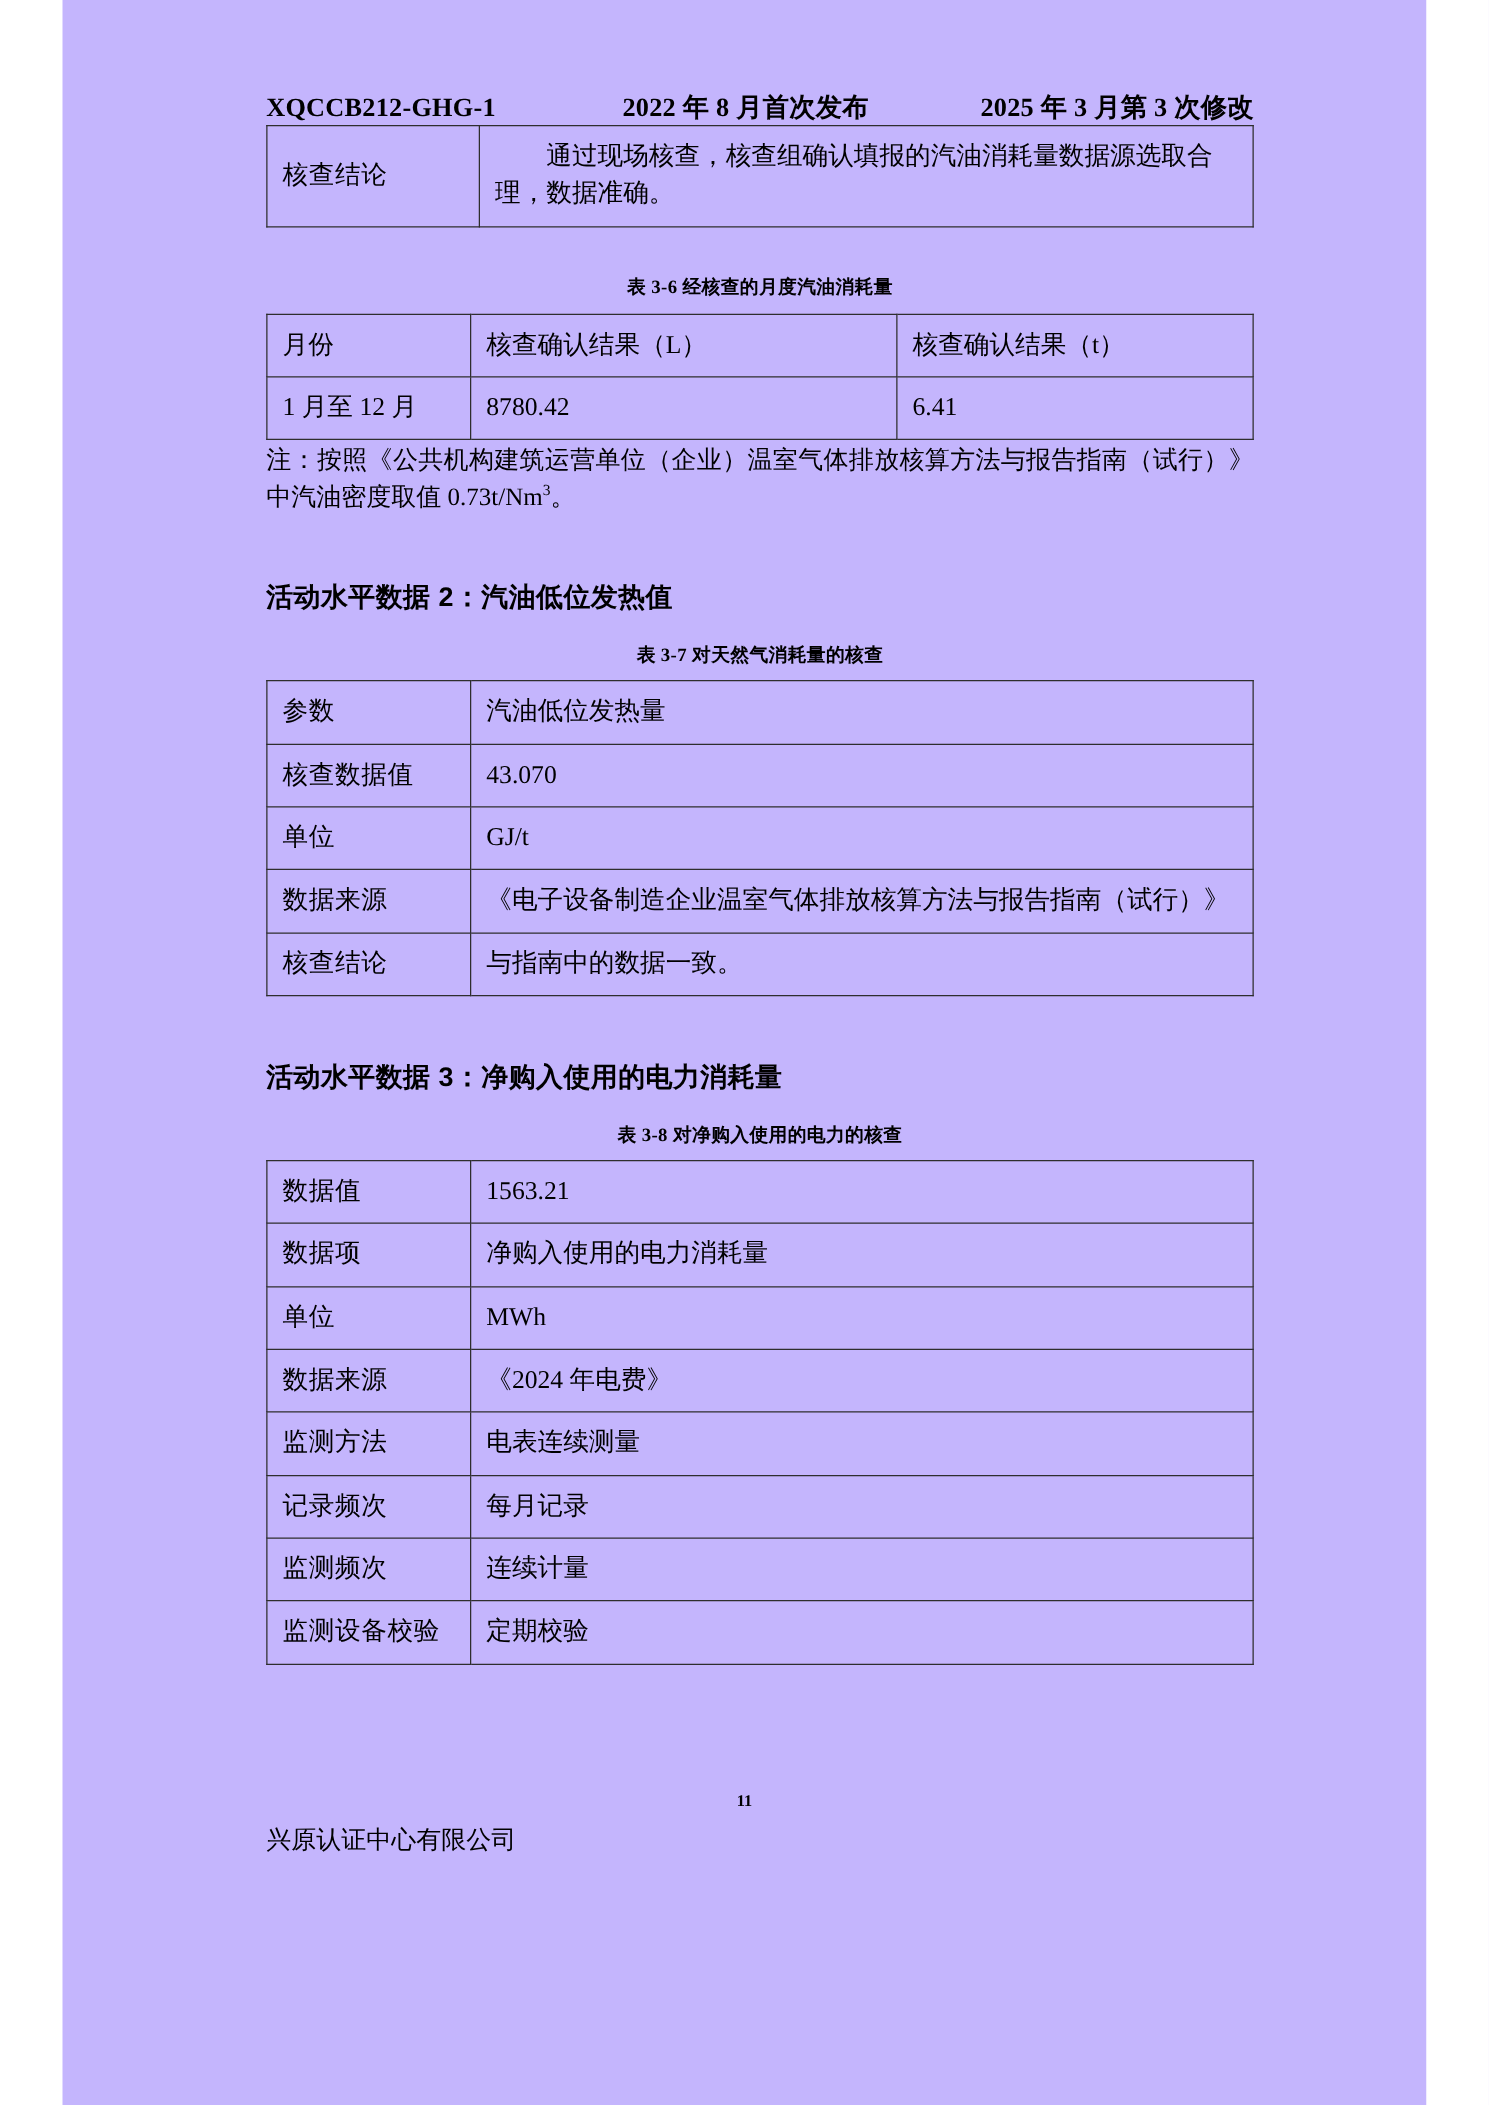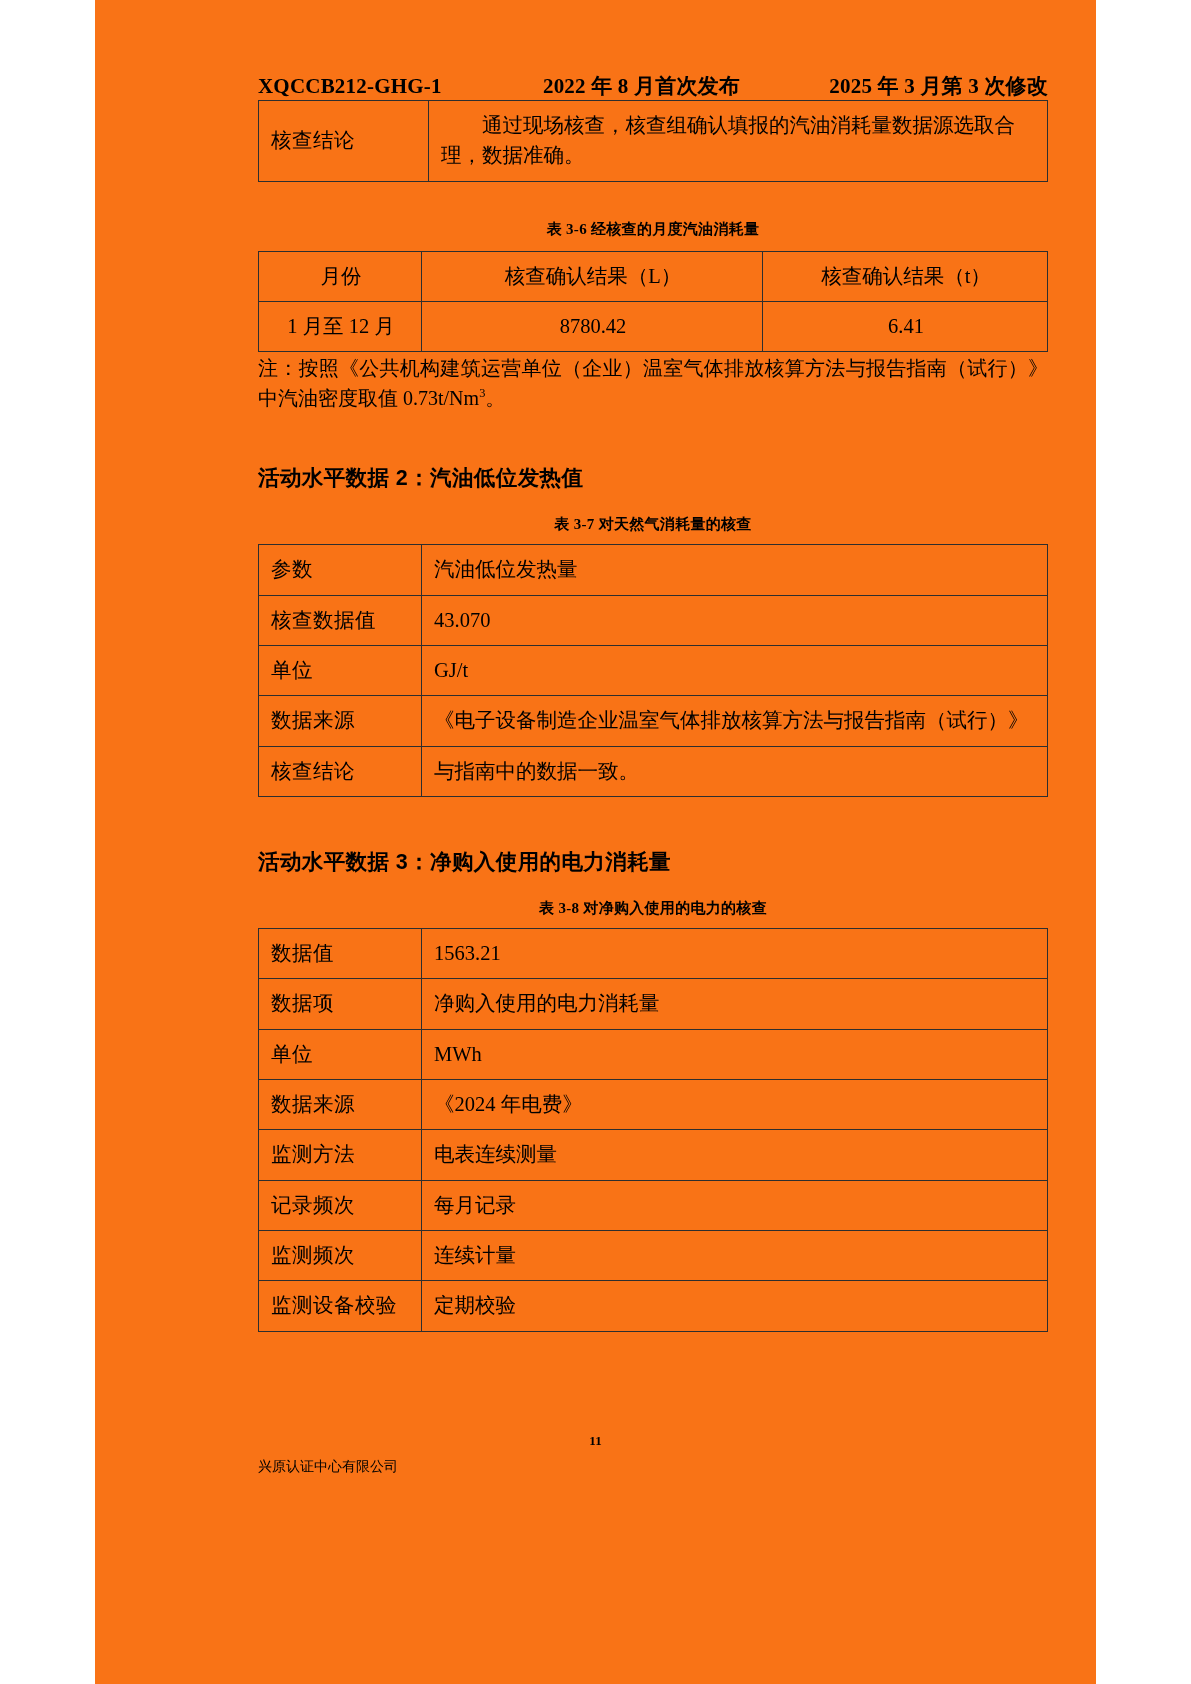--- a/index.html
+++ b/index.html
@@ -6,24 +6,24 @@
     margin: 0;
     padding: 0;
     background: #ffffff;
   }
   body {
     font-family: "Liberation Serif", "DejaVu Serif", serif;
     color: #000000;
   }
   .page {
     position: relative;
-    width: 1001px;
+    width: 1091px;
     height: 1684px;
     margin: 0 auto;
-    background: #f97316;
+    background: #c4b5fd;
     box-sizing: border-box;
     padding: 0;
     overflow: hidden;
   }
   .content {
     position: absolute;
     left: 163px;
     top: 0;
     width: 790px;
   }
@@ -61,21 +61,21 @@
     font-size: 20.5px;
     line-height: 1.48;
     word-break: break-all;
   }
   td.label-cell {
     font-weight: 400;
     font-family: "Liberation Sans", "DejaVu Sans", sans-serif;
     letter-spacing: 0.5px;
     font-size: 20px;
   }
-  td.center { text-align: center; }
+  td.center { }
   td.indent-para { text-indent: 2em; }
 
   .tbl-conclusion { margin-top: 20px; }
   .tbl-conclusion td { padding: 11px 10px 12px 14px; }
   .tbl-conclusion col.c1 { width: 170px; }
 
   .tbl-36 { margin-top: 0; }
   .tbl-37 { margin-top: 0; }
   .tbl-38 { margin-top: 0; }
 
@@ -110,21 +110,21 @@
     right: 0;
     top: 1433px;
     text-align: center;
     font-size: 13px;
     font-weight: 700;
   }
   .footer-org {
     position: absolute;
     left: 163px;
     top: 1458px;
-    font-size: 14px;
+    font-size: 20px;
     font-family: "Liberation Sans", "DejaVu Sans", sans-serif;
   }
 </style>
 </head>
 <body>
 
 <div class="page">
 
   <div class="content">
 

